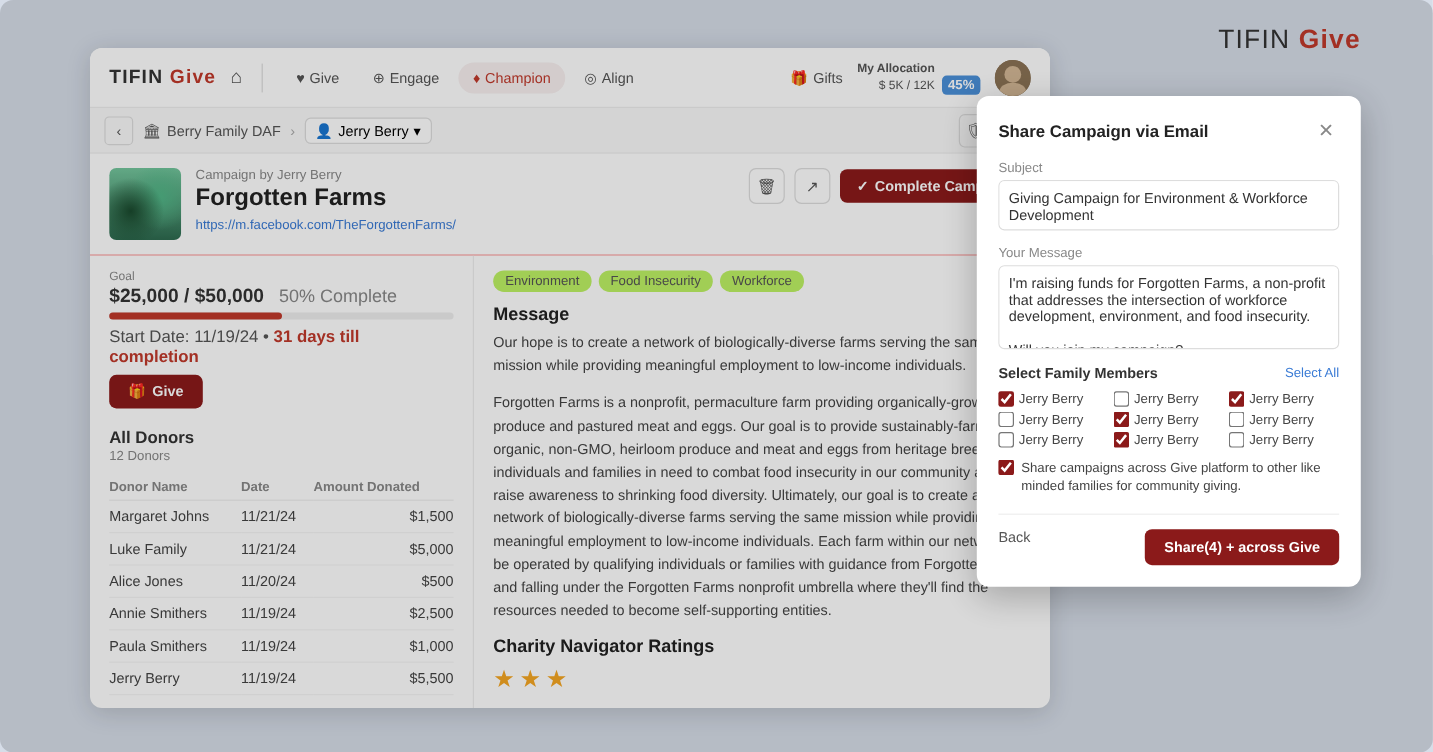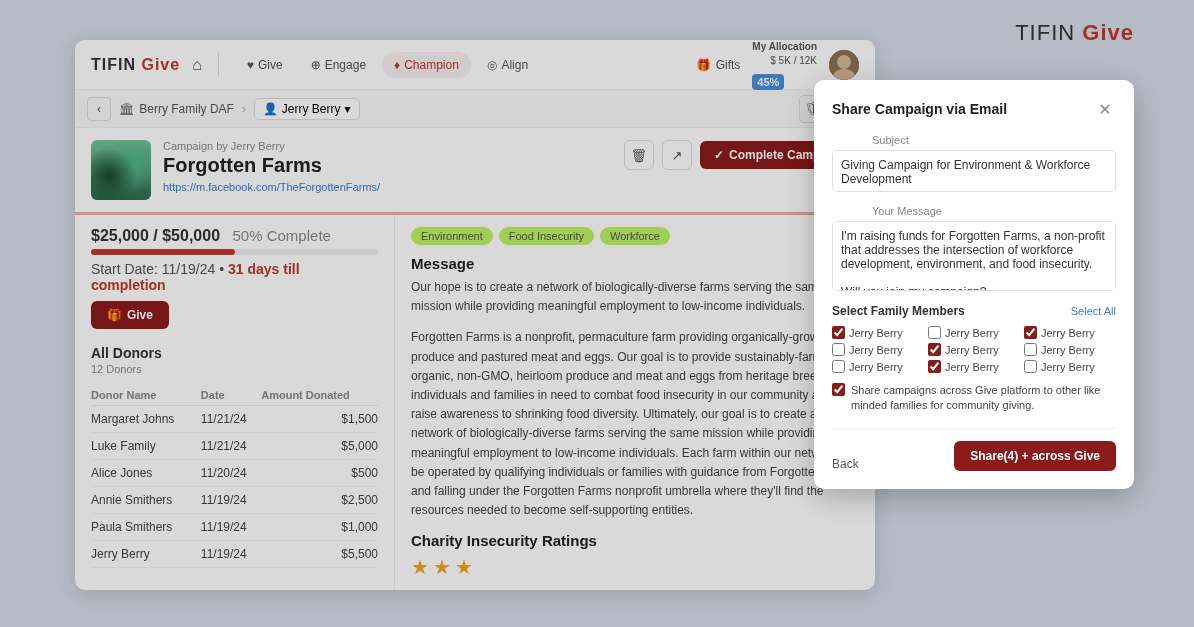--- a/index.html
+++ b/index.html
@@ -109,25 +109,24 @@
     .gifts-btn {
       display: flex;
       align-items: center;
       gap: 4px;
       font-size: 12px;
       color: #555;
       cursor: pointer;
     }
     .allocation-block {
       display: flex;
-      align-items: flex-start;
+      align-items: flex-end;
       gap: 6px;
       font-size: 10px;
       color: #555;
-      flex-direction: column;
     }
     .allocation-text {
       text-align: right;
       line-height: 1.4;
     }
     .allocation-pct {
       background: #4a90d9;
       color: white;
       border-radius: 4px;
       padding: 2px 5px;
@@ -205,21 +204,21 @@
       display: flex;
       flex-direction: column;
       flex: 1;
       overflow: hidden;
     }
     
     .campaign-header {
       display: flex;
       align-items: flex-start;
       padding: 12px 16px;
-      border-bottom: 3px solid #fca5a5;
+      border-bottom: 1px solid #fca5a5;
       gap: 12px;
       flex-shrink: 0;
     }
     .campaign-thumb {
       width: 60px;
       height: 60px;
       border-radius: 6px;
       background: linear-gradient(135deg, #2d6a4f, #52b788, #95d5b2);
       flex-shrink: 0;
       overflow: hidden;
@@ -371,20 +370,21 @@
     .modal-overlay {
       position: absolute;
       top: 0; left: 0; right: 0; bottom: 0;
       background: rgba(0,0,0,0.15);
       display: flex;
       align-items: flex-start;
       justify-content: flex-end;
       padding: 80px 60px 0 0;
       z-index: 100;
       pointer-events: none;
+      border-radius: 11px;
     }
     .modal {
       background: #fff;
       border-radius: 10px;
       box-shadow: 0 8px 30px rgba(0,0,0,0.25);
       width: 320px;
       padding: 18px;
       pointer-events: all;
     }
     .modal-header {
@@ -398,21 +398,21 @@
       width: 22px;
       height: 22px;
       display: flex;
       align-items: center;
       justify-content: center;
       cursor: pointer;
       font-size: 16px;
       color: #888;
       border-radius: 50%;
     }
-    .modal-label { font-size: 11px; color: #888; margin-bottom: 4px; font-weight: 500; margin-left: 40px; }
+    .modal-label { font-size: 11px; color: #888; margin-bottom: 4px; font-weight: 500; }
     .modal-input {
       width: 100%;
       border: 1px solid #ddd;
       border-radius: 5px;
       padding: 7px 8px;
       font-size: 12px;
       margin-bottom: 10px;
       color: #333;
       resize: none;
       outline: none;
@@ -451,21 +451,21 @@
       align-items: flex-start;
       gap: 6px;
       margin-bottom: 14px;
       font-size: 11px;
       color: #444;
       line-height: 1.4;
     }
     .modal-footer {
       display: flex;
       justify-content: space-between;
-      align-items: flex-end;
+      align-items: flex-start;
       border-top: 1px solid #eee;
       padding-top: 12px;
     }
     .back-link-btn {
       font-size: 12px;
       color: #555;
       cursor: pointer;
       background: none;
       border: none;
       font-family: inherit;
@@ -578,20 +578,21 @@
           <button class="complete-btn">
             <span>✓</span>
             <span>Complete Campaign</span>
           </button>
         </div>
       </div>
 
       <div class="two-col">
 
         <div class="left-panel">
+          <div class="goal-label">Goal</div>
           <div class="goal-amount">
             <span>$25,000</span>
             <span>/</span>
             <span>$50,000</span>
             <span class="goal-pct">50% Complete</span>
           </div>
           <div class="progress-bar-track">
             <div class="progress-bar-fill" style="width:50%"></div>
           </div>
           <div class="start-date">
@@ -657,21 +658,21 @@
               <span class="tag">Food Insecurity</span>
               <span class="tag">Workforce</span>
             </div>
 
           <div class="section-title">Message</div>
           <div class="section-text">Our hope is to create a network of biologically-diverse farms serving the same mission while providing meaningful employment to low-income individuals.</div>
 
           <div class="section-text">Forgotten Farms is a nonprofit, permaculture farm providing organically-grown produce and pastured meat and eggs. Our goal is to provide sustainably-farmed, organic, non-GMO, heirloom produce and meat and eggs from heritage breeds to individuals and families in need to combat food insecurity in our community and raise awareness to shrinking food diversity. Ultimately, our goal is to create a network of biologically-diverse farms serving the same mission while providing meaningful employment to low-income individuals. Each farm within our network will be operated by qualifying individuals or families with guidance from Forgotten Farms and falling under the Forgotten Farms nonprofit umbrella where they'll find the resources needed to become self-supporting entities.</div>
 
           <div class="charity-rating">
-            <div class="charity-title">Charity Insecurity Ratings</div>
+            <div class="charity-title">Charity Navigator Ratings</div>
             <div class="stars-row" id="stars-container">
                 <span class="star">★</span>
                 <span class="star">★</span>
                 <span class="star">★</span>
               </div>
 
           </div>
         </div>
       </div>
     </div>

